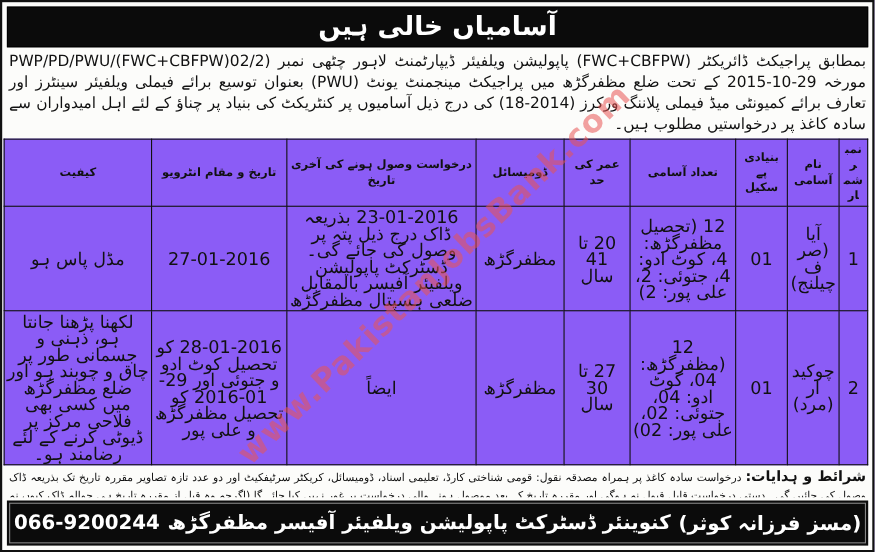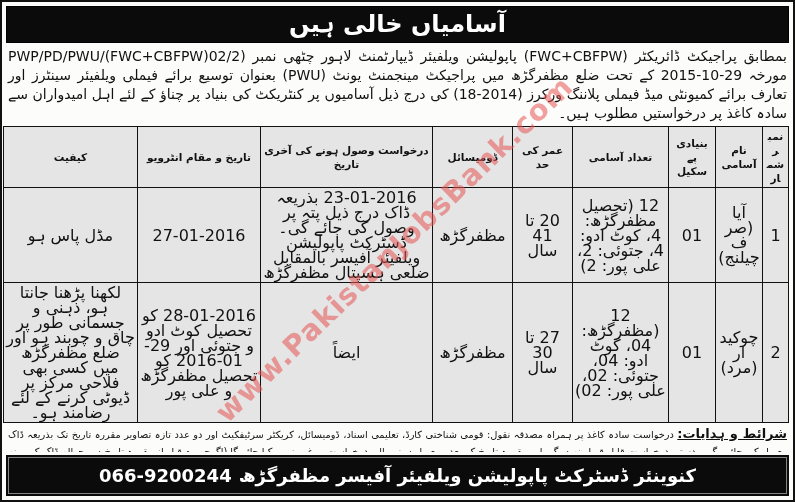--- a/index.html
+++ b/index.html
@@ -33,21 +33,21 @@
     line-height:19px;
     text-align:justify;
     text-align-last:right;
     padding:1px 2px 3px 2px;
   }
   table.vac{
     flex:0 0 auto;
     width:100%;
     border-collapse:collapse;
     table-layout:fixed;
-    background:#e5e5e5;
+    background:#8b5cf6;
   }
   table.vac th,table.vac td{
     border:1.6px solid #111;
     padding:2px 2px;
     text-align:center;
     vertical-align:middle;
     font-size:16px;
     line-height:15px;
     overflow:hidden;
     word-wrap:break-word;
@@ -56,21 +56,21 @@
   td.small{font-size:9.5px;line-height:14px;}
   .terms{
     flex:1 1 auto;
     overflow:hidden;
     font-size:9.8px;
     line-height:16.5px;
     text-align:justify;
     text-align-last:right;
     padding:3px 2px 0 2px;
   }
-  .terms b.hd{font-size:13px;letter-spacing:.3px;text-decoration:underline;}
+  .terms b.hd{font-size:13px;letter-spacing:.3px;}
   .footerbar{
     flex:0 0 auto;
     position:relative;
     margin-top:3px;
     height:41px;
     background:#0b0b0b;
     color:#fff;
     display:flex;align-items:center;justify-content:center;
     gap:7px;
     font-size:18px;font-weight:bold;
@@ -157,19 +157,20 @@
       </tr>
     </tbody>
   </table>
 
   <div class="terms">
     <b class="hd">شرائط و ہدایات:</b>
     <span>درخواست سادہ کاغذ پر ہمراہ مصدقہ نقول: قومی شناختی کارڈ، تعلیمی اسناد، ڈومیسائل، کریکٹر سرٹیفکیٹ اور دو عدد تازہ تصاویر مقررہ تاریخ تک بذریعہ ڈاک وصول کی جائیں گی۔ دستی درخواست قابل قبول نہ ہوگی اور مقررہ تاریخ کے بعد موصول ہونے والی درخواست پر غور نہیں کیا جائے گا (اگرچہ وہ قبل از مقررہ تاریخ ہی حوالہ ڈاک کیوں نہ کی گئی ہو) سلیکشن کمیٹی کا فیصلہ حتمی ہوگا اور کمیٹی کو یہ اختیار ہوگا کہ بغیر وجہ بتائے بھرتی کے عمل کو کسی مرحلہ میں کسی وقت منسوخ یا ملتوی کر دے جو کسی عدالت وغیرہ میں ناقابل چیلنج ہوگا۔ امیدوار بوقت انٹرویو اپنی اسناد وغیرہ (اصل) ہمراہ لائیں گے ورنہ انٹرویو نہ کیا جائے گا اور اس کے لئے کوئی TA/DA نہیں دیا جائے گا اور علیحدہ سے کوئی کال لیٹر جاری نہیں کیا جائے گا۔ ابتدائی کنٹریکٹ ملازمت ایک سال کے لئے ہوگا جو کہ بعد ازاں کارکردگی کی بنیاد پر قابل توسیع ہوگا۔ تمام اسامیوں کی بھرتی حکومت پنجاب کے مروجہ ضوابط اور کنٹریکٹ ریکروٹمنٹ پالیسی 2004 اور پاپولیشن ڈیپارٹمنٹ کے امینڈمنٹ رولز 2014 کے مطابق میرٹ پر کی جائے گی۔ پہلے سے سرکاری ملازم اپنے محکمہ کے توسط سے درخواست ارسال کریں گے اور گورنمنٹ پنجاب کی مروجہ بھرتی پالیسی کے تحت چوکیدار کی بالائی حد میں 5 سال جبکہ آیا کی عمر میں 8 سال کی رعایت دی جائے گی اور حکومت پنجاب کے منظور شدہ کوٹہ کا لحاظ خاطر رکھا جائے گا۔ منتخب امیدواران کو درج بالا پروگرام (PWU) کے تحت کھلنے والے بارہ فلاحی مراکز میں ہی تعینات کیا جائے گا۔</span>
   </div>
 
   <div class="footerbar">
+    <span>(مسز فرزانہ کوثر)</span>
     <span>کنوینئر ڈسٹرکٹ پاپولیشن ویلفیئر آفیسر مظفرگڑھ</span>
     <span>066-9200244</span>
   </div>
 
   <div class="watermark" style="color: rgb(232, 85, 85);">www.PakistanJobsBank.com</div>
 
 </div>
 
 </body></html>

